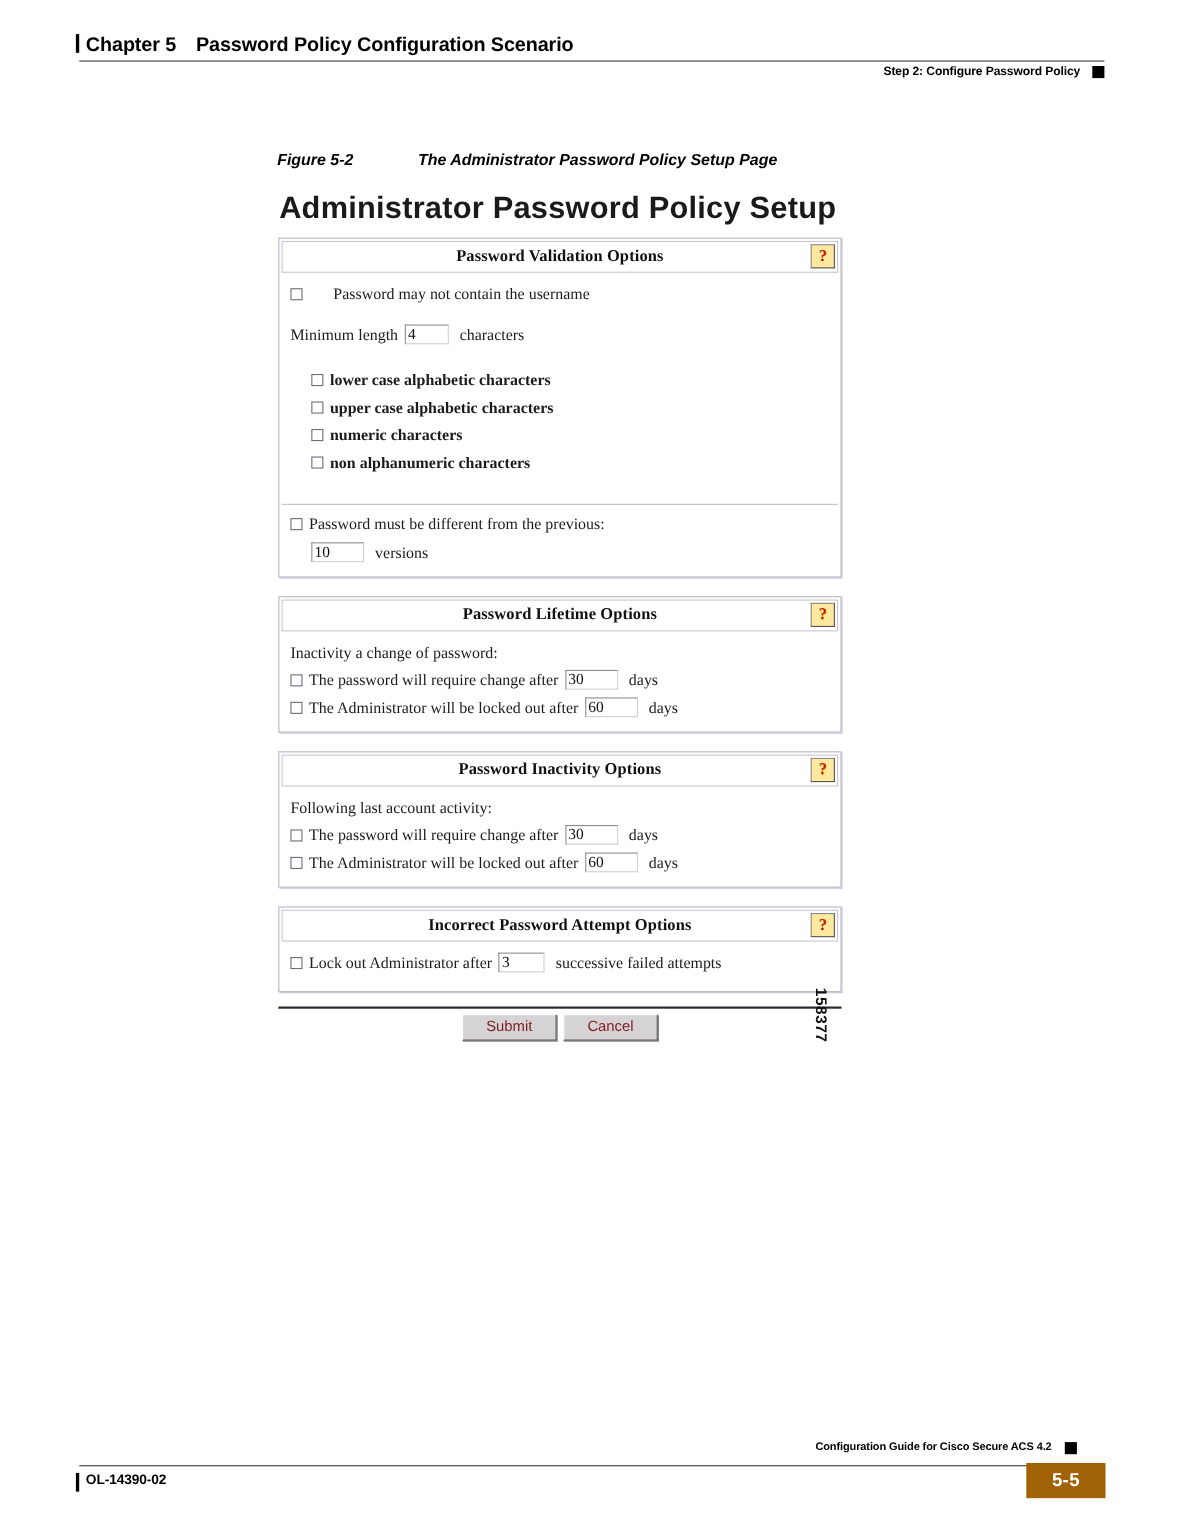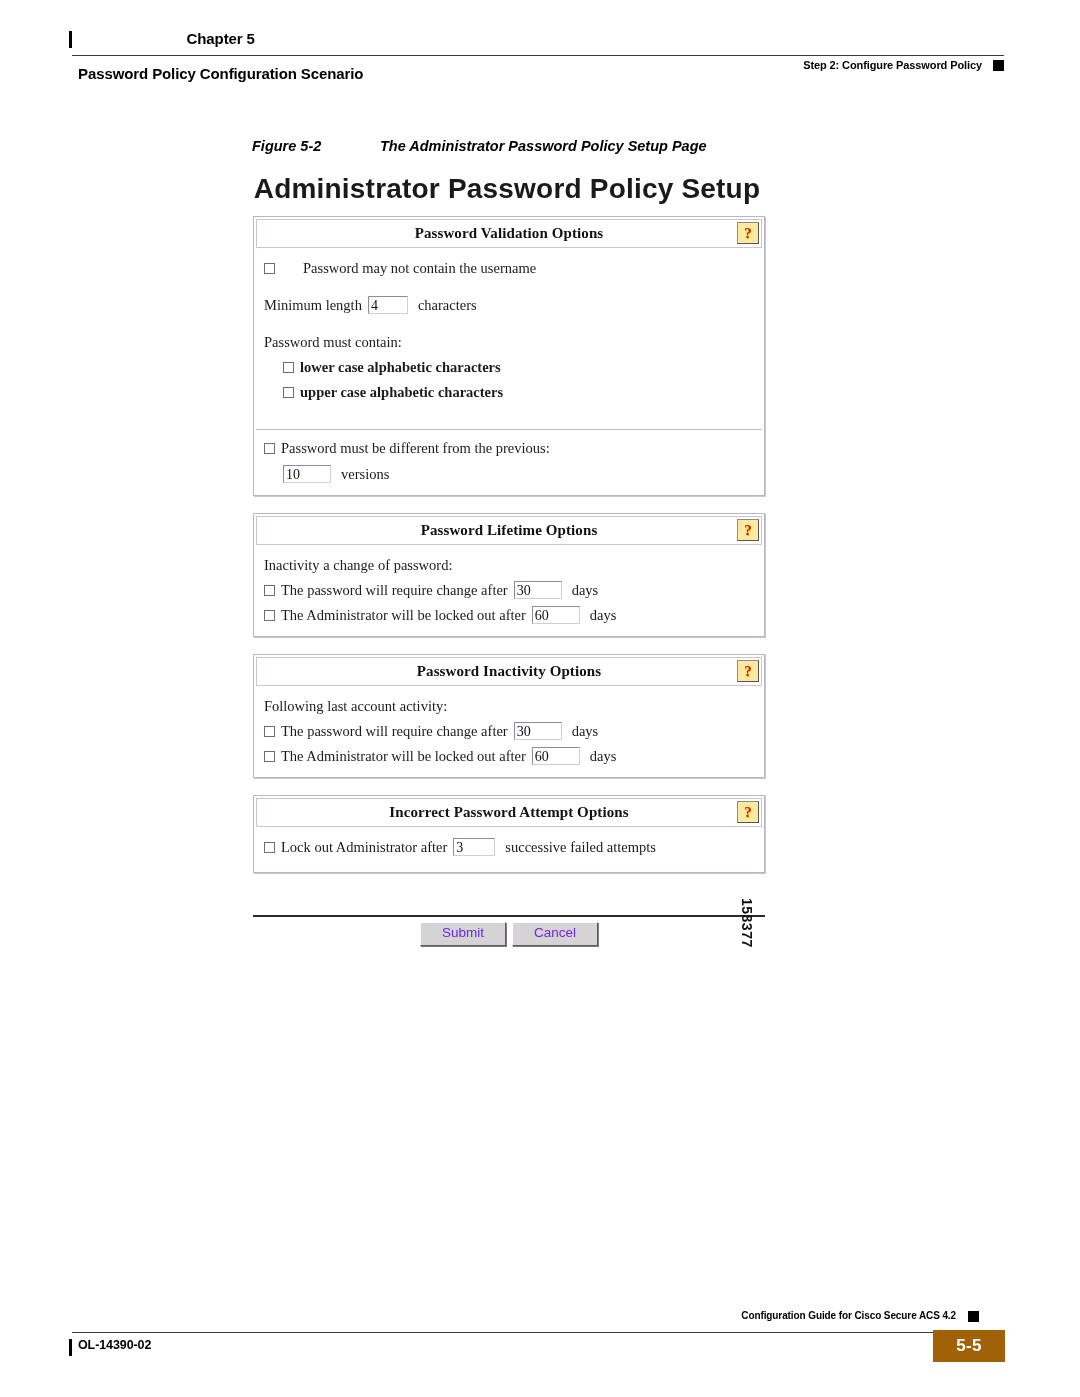--- a/index.html
+++ b/index.html
@@ -10,23 +10,22 @@
     position:relative;
     overflow:hidden;
   }
 
   
   .pg-header{
     position:absolute;left:78px;top:30px;width:926px;height:56px;
   }
   .hdr-left{
     position:absolute;left:0;top:0;display:flex;align-items:center;gap:18px;
-    font-size:15px;font-weight:bold;color:#000;letter-spacing:-0.1px;
+    font-size:18px;font-weight:bold;color:#000;letter-spacing:-0.1px;
     white-space:nowrap;
-    flex-direction:column;
   }
   .hdr-tick{
     position:absolute;left:-9px;top:1px;width:2.5px;height:17px;background:#000;
   }
   .hdr-rule{
     position:absolute;left:-6px;top:25px;width:932px;height:1.2px;background:#3a3a3a;
   }
   .hdr-right{
     position:absolute;right:22px;top:29px;
     font-size:11px;font-weight:bold;color:#000;white-space:nowrap;letter-spacing:-0.1px;
@@ -147,21 +146,21 @@
     display:inline-block;
     min-width:64px;
     padding:3px 10px 4px 10px;
     margin:0 3px;
     background:#d6d3d6;
     border:1px solid #ffffff;
     border-right-color:#5e5a5e;border-bottom-color:#5e5a5e;
     box-shadow:1px 1px 0 #7c7880;
     font-family:"Liberation Sans", sans-serif;
     font-size:13.5px;
-    color:#6d28d9;
+    color:#7f1d1d;
     line-height:1.1;
   }
 
   
   .cut-rule{
     position:absolute;left:253px;top:915px;width:512px;height:0;
     border-top:2.5px solid #2b2b2b;
   }
 
   
@@ -232,28 +231,33 @@
     </div>
     <div class="panel-body">
       <div class="row">
         <span class="cb"></span><span class="sp28"></span><span>Password may not contain the username</span>
       </div>
       <div class="row-gap"></div>
       <div class="row">
         <span>Minimum length</span><span class="sp6"></span><span class="tb tb-w4">4</span><span class="sp10"></span><span>characters</span>
       </div>
       <div class="row-gap"></div>
-      <div class="row">Password must contain:</div>
       <div class="sub-list">
         <div class="row indent">
           <span class="cb"></span><span class="sp6"></span><span>lower case alphabetic characters</span>
         </div>
         <div class="row indent">
           <span class="cb"></span><span class="sp6"></span><span>upper case alphabetic characters</span>
         </div>
+        <div class="row indent">
+          <span class="cb"></span><span class="sp6"></span><span>numeric characters</span>
+        </div>
+        <div class="row indent">
+          <span class="cb"></span><span class="sp6"></span><span>non alphanumeric characters</span>
+        </div>
       </div>
       <div class="row-gap"></div>
     </div>
     <div class="divider-row"></div>
     <div class="panel-body">
       <div class="row">
         <span class="cb"></span><span class="sp6"></span><span>Password must be different from the previous:</span>
       </div>
       <div class="row indent" style="margin-top:5px;">
         <span class="tb tb-w10">10</span><span class="sp10"></span><span>versions</span>

